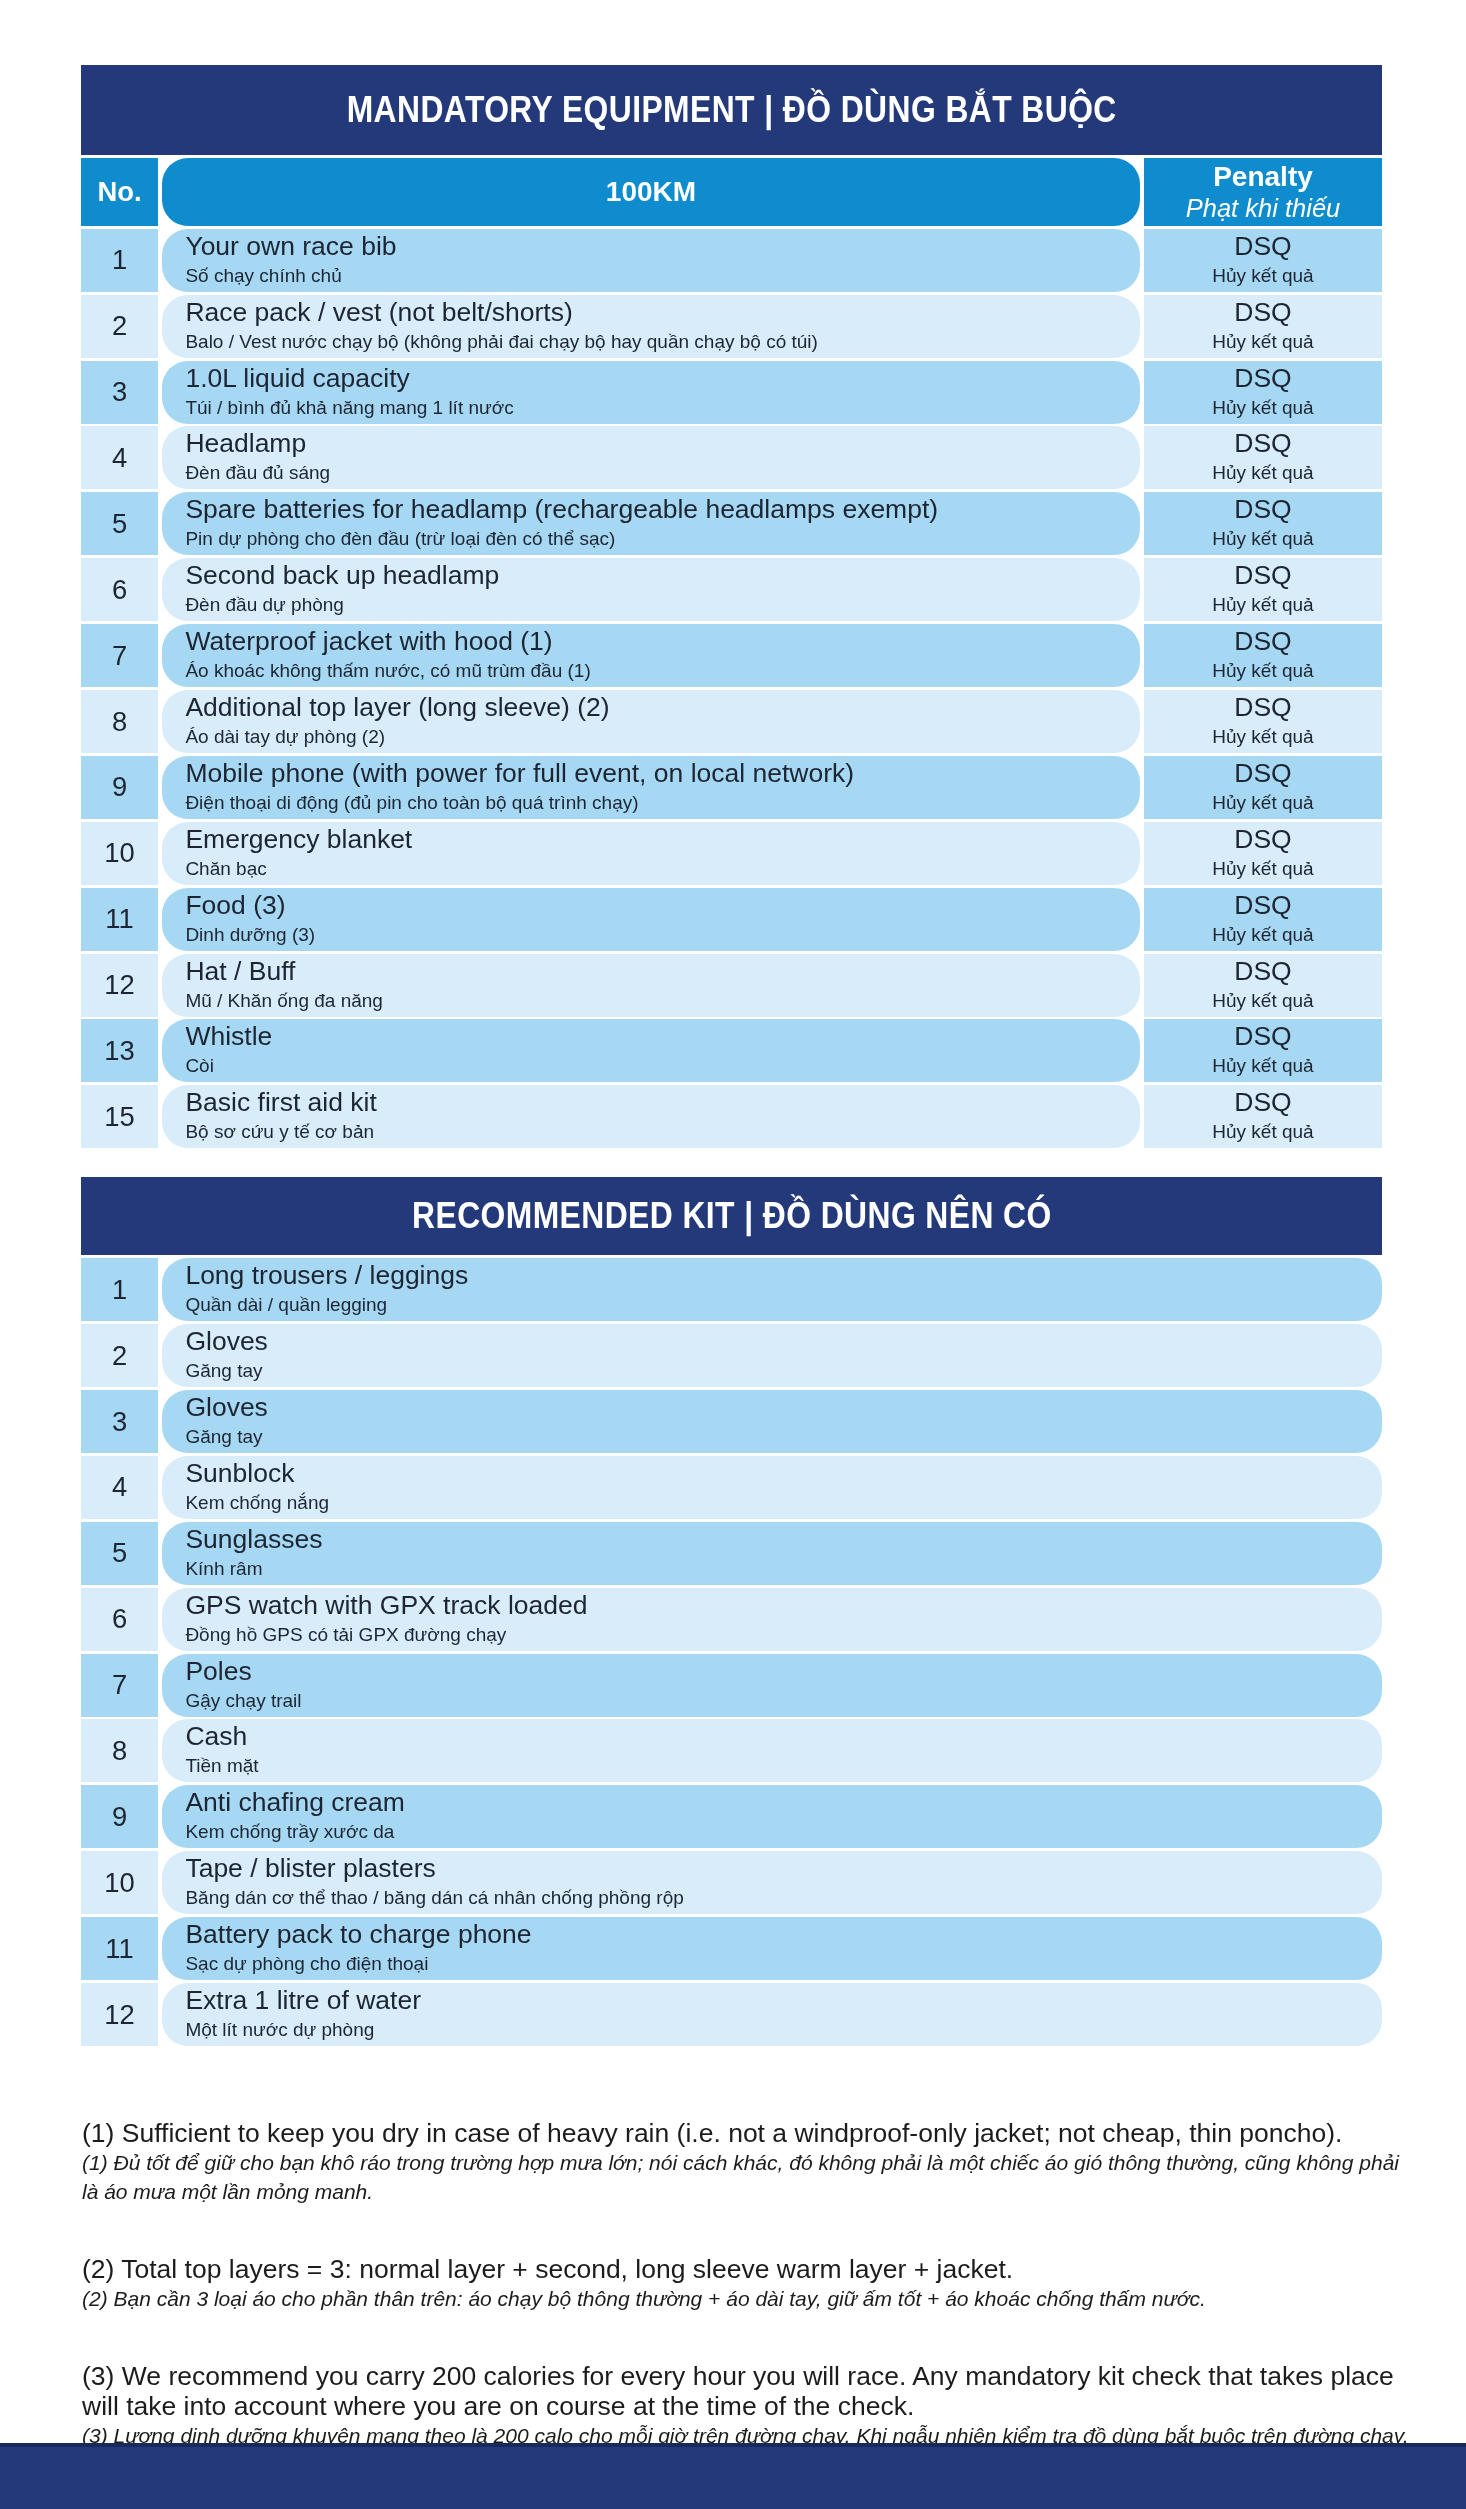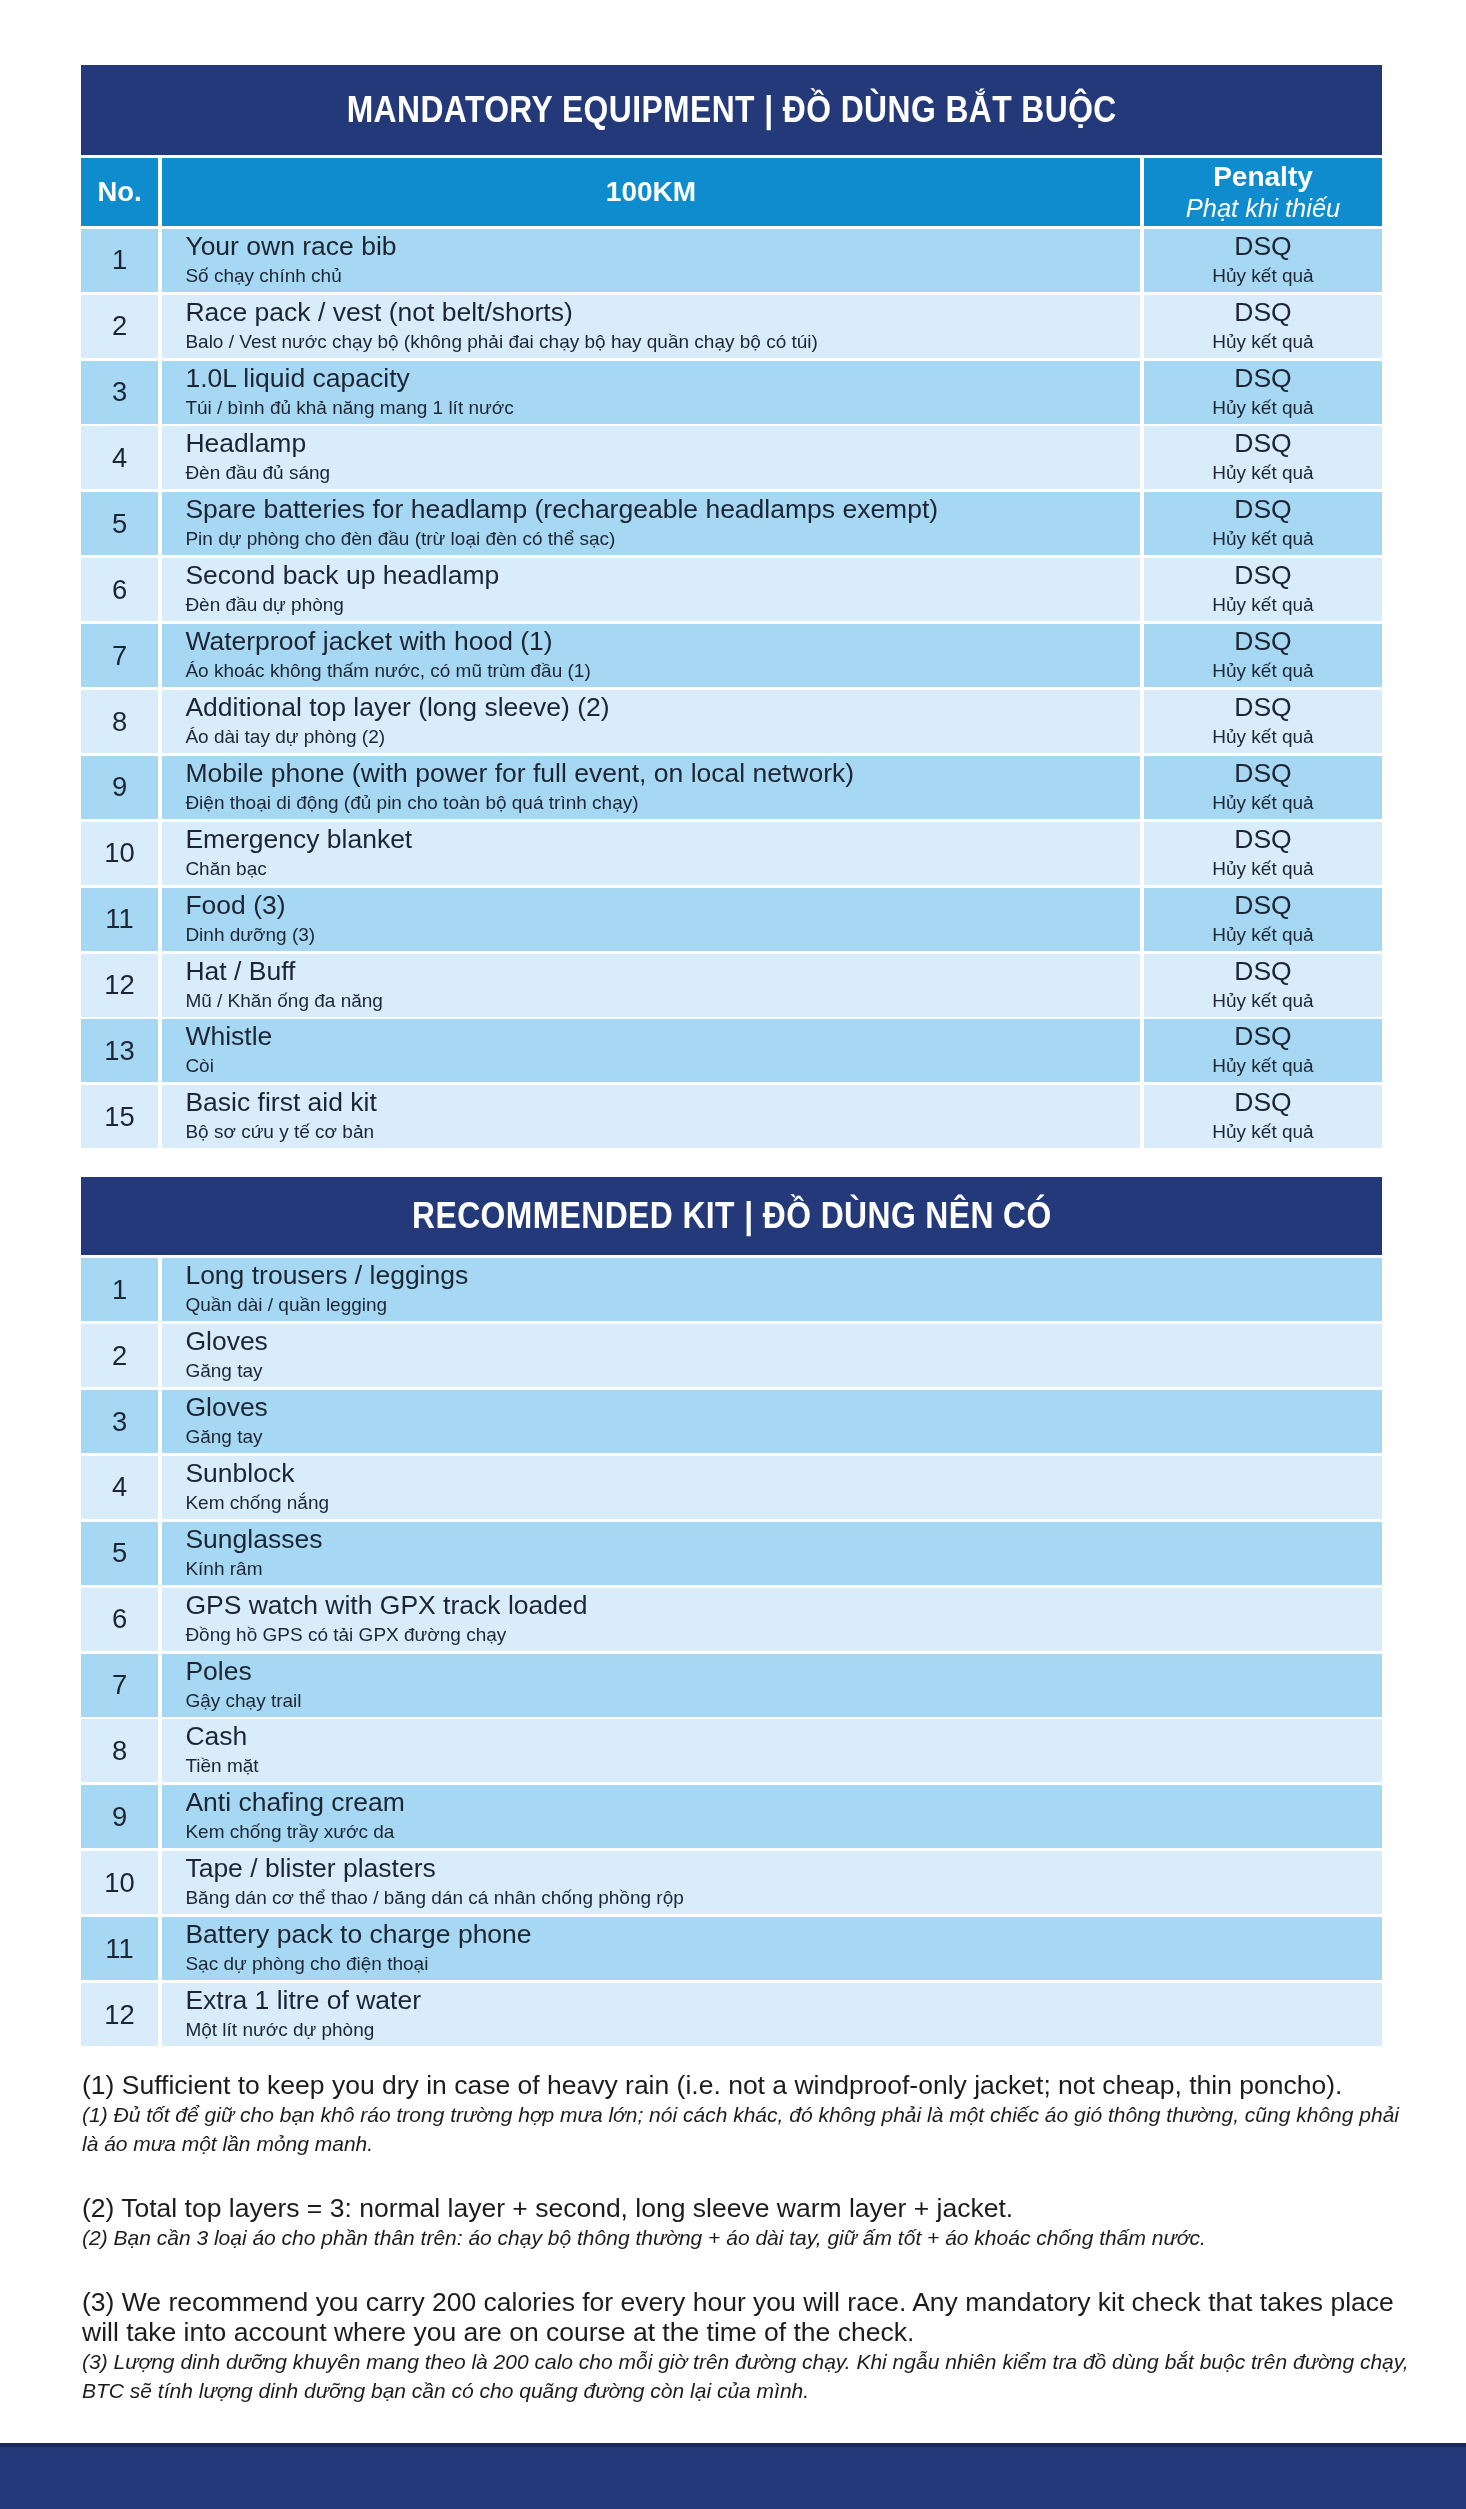--- a/index.html
+++ b/index.html
@@ -59,40 +59,40 @@
   .trow:nth-child(even) > .cell { background: #d8ecfa; }
 
   .cell.no {
     width: 77px; flex: 0 0 77px;
     display: flex; align-items: center; justify-content: center;
     font-size: 27.4px;
   }
   .cell.item {
     flex: 1;
     display: flex; flex-direction: column; justify-content: center;
-    padding-left: 23.5px; padding-right: 9.8px;
+    padding-left: 23.5px; padding-right: 9.8px; border-radius: 26px;
   }
   .cell.pen {
     width: 238px; flex: 0 0 238px;
     display: flex; flex-direction: column; justify-content: center; align-items: center;
     text-align: center;
   }
   .en { font-size: 26.5px; line-height: 30px; color: #1d2533; }
   .vi { font-size: 19px; line-height: 29px; color: #1d2533; }
 
   
   .footnotes {
     position: absolute;
     left: 82px;
     top: 2070px;
     width: 1333px;
     color: #1c1c1c;
   }
   .fnote { margin-bottom: 35px; }
-  .fnote .fn-en { font-size: 26.5px; line-height: 30px; }
+  .fnote .fn-en { font-size: 26.5px; line-height: 30px; margin-top: 48px; }
   .fnote .fn-vi { font-style: italic; font-size: 21px; line-height: 29px; }
 
   
   .bottom-bar {
     position: absolute;
     left: 0; right: 0; bottom: 0;
     height: 62px;
     background: #24397a;
     border-top: 4.9px solid #182a5c;
   }

